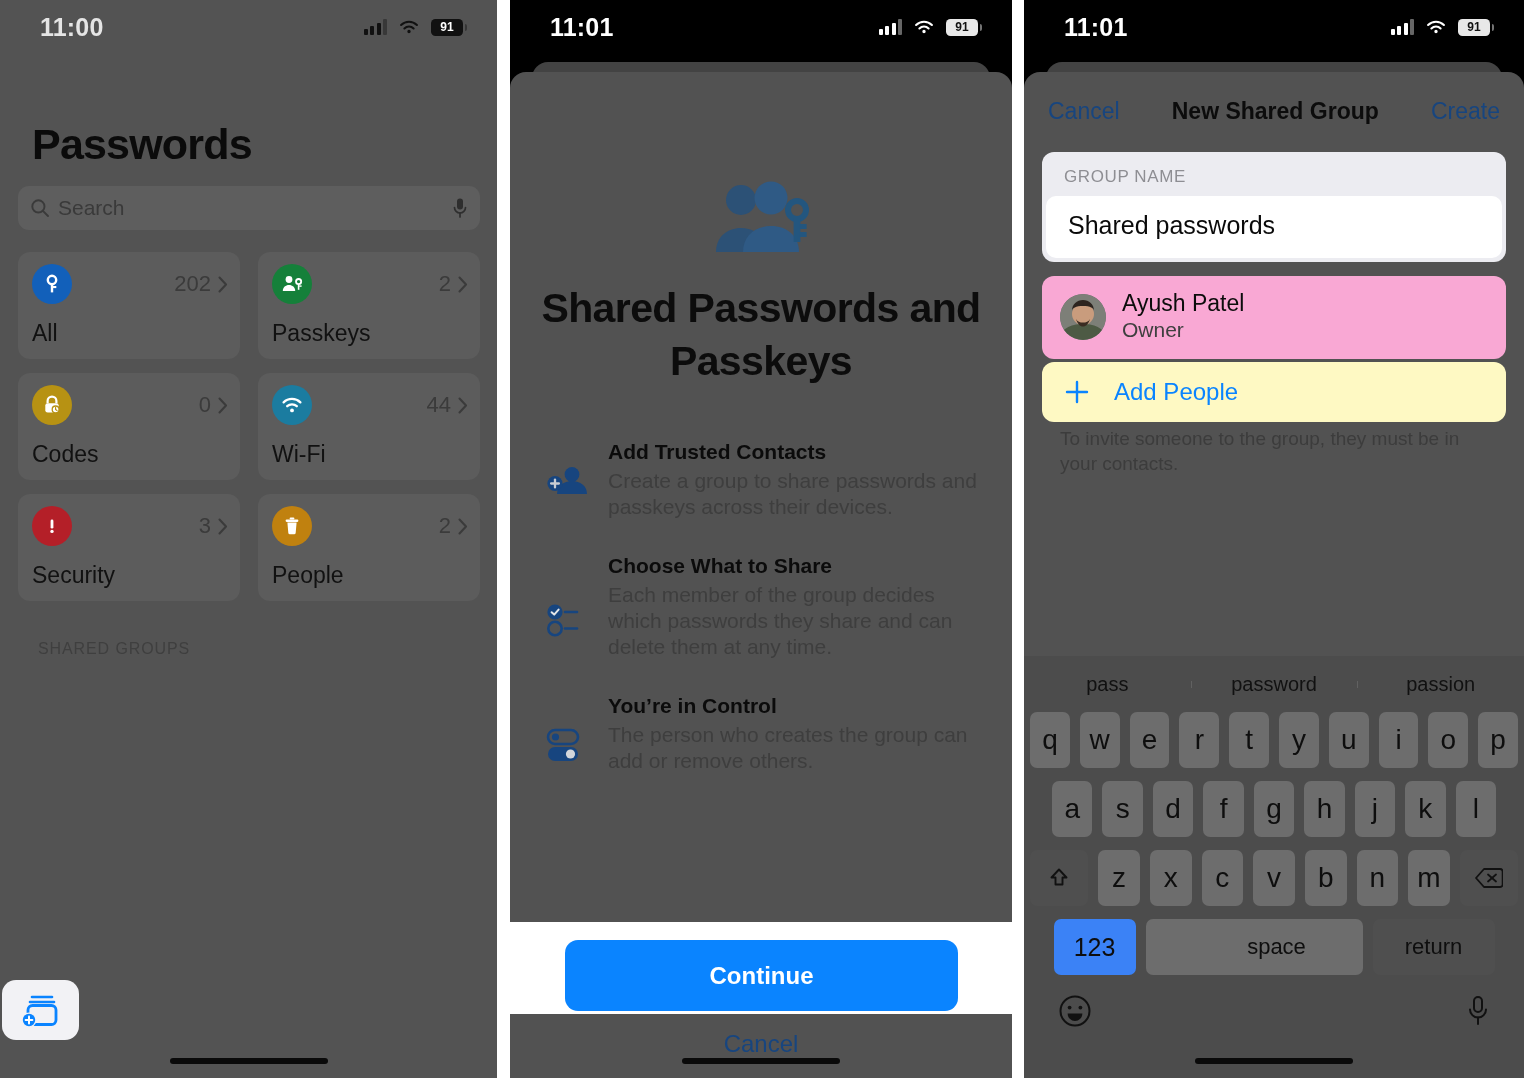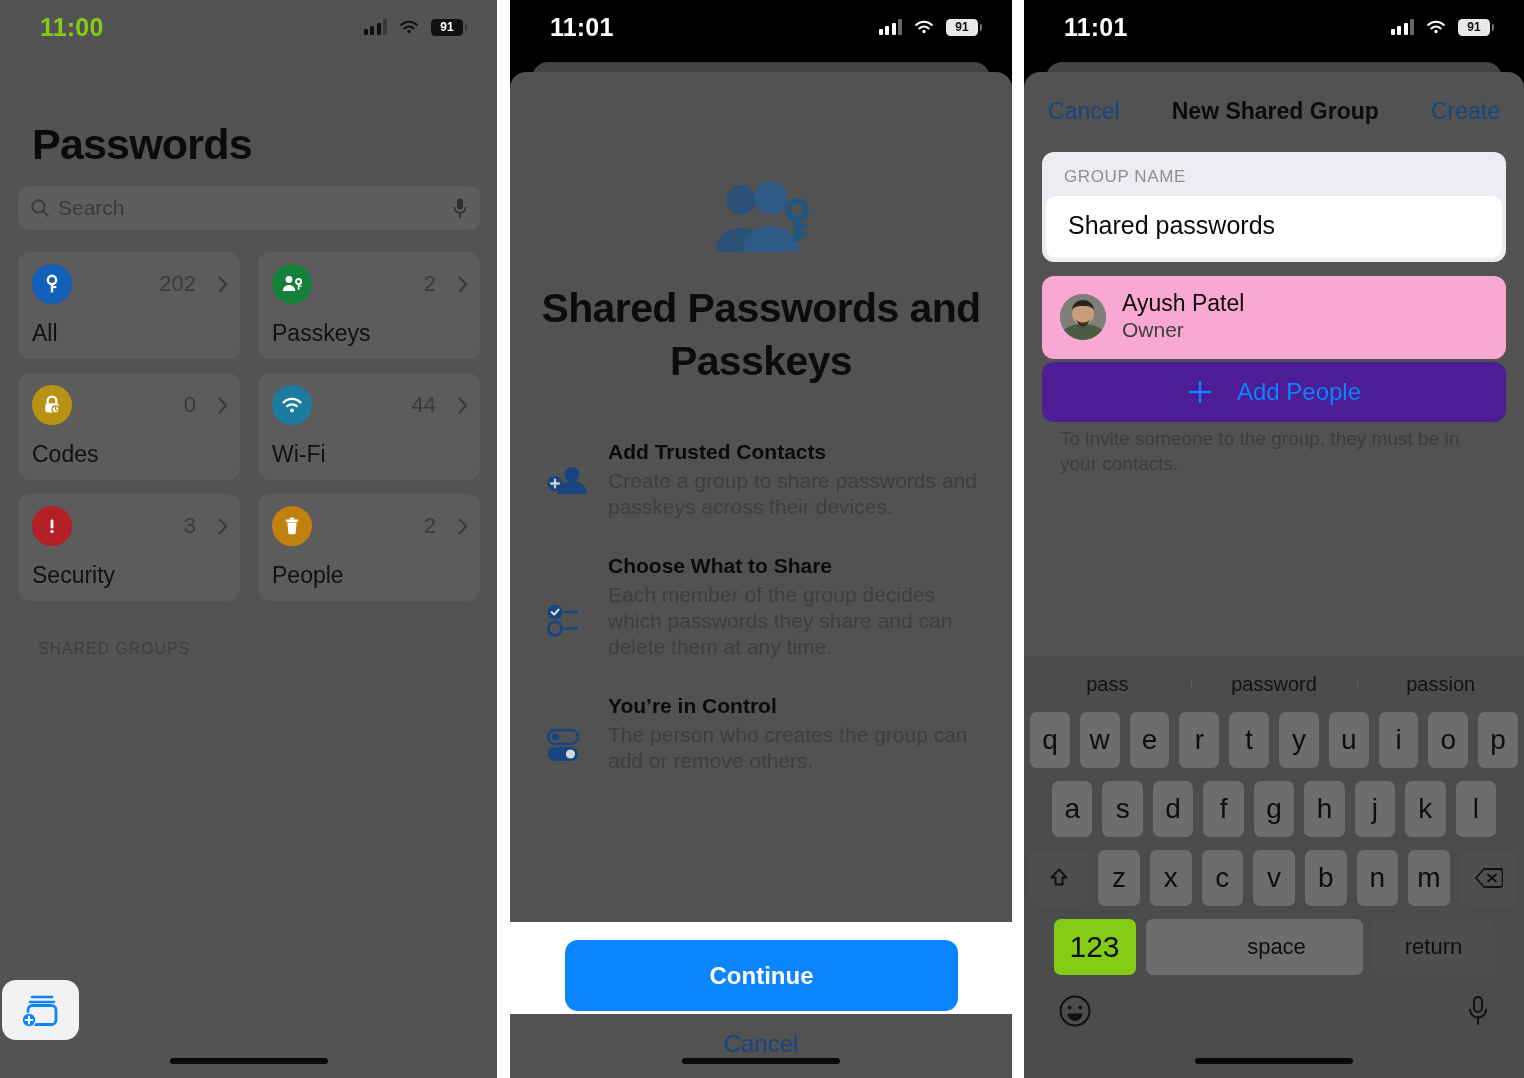--- a/index.html
+++ b/index.html
@@ -33,21 +33,21 @@
   .bars i { width:4px; border-radius:1px; display:block; }
   .bars i:nth-child(1){ height:6px; }
   .bars i:nth-child(2){ height:9px; }
   .bars i:nth-child(3){ height:12px; }
   .bars i:nth-child(4){ height:16px; opacity:.4; }
   .wifi { width:22px; height:16px; position:relative; }
   .batt { width:32px; height:17px; border-radius:4.5px; position:relative; display:flex; align-items:center; justify-content:center; }
   .batt-num { font-size:12px; font-weight:700; }
   .batt-tip { position:absolute; right:-4px; top:5px; width:2px; height:7px; border-radius:0 2px 2px 0; }
 
-  .dark-sb .sb-time, .dark-sb .batt-num { color:#84cc16; }
+  .dark-sb .sb-time, .dark-sb .batt-num { color:#e5e5e5; }
   .dark-sb .bars i { background:#111; }
   .dark-sb .batt { background:#111; }
   .dark-sb .batt-num { color:#fff; }
   .dark-sb .batt-tip { background:rgba(0,0,0,.35); }
 
   .light-sb .sb-time { color:#fff; }
   .light-sb .bars i { background:#fff; }
   .light-sb .batt { background:#e8e8e8; }
   .light-sb .batt-num { color:#111; }
   .light-sb .batt-tip { background:rgba(255,255,255,.45); }
@@ -64,21 +64,21 @@
   .searchbar .mic { margin-left:auto; width:16px; height:22px; }
 
   .grid { position:absolute; left:18px; top:252px; width:462px;
           display:grid; grid-template-columns: 1fr 1fr; gap: 14px 18px; }
   .cat {
     background:#5c5c5c; border-radius:12px; height:107px; padding:12px 12px 0 14px; position:relative;
   }
   .cat-top { display:flex; align-items:center; }
   .cat-ico { width:40px; height:40px; border-radius:50%; display:flex; align-items:center; justify-content:center; flex:none; }
   .cat-ico svg { display:block; }
-  .cat-count { margin-left:auto; font-size:22px; color:#3b3b3b; display:flex; align-items:center; gap:22px; }
+  .cat-count { margin-left:auto; font-size:22px; color:#3b3b3b; display:flex; align-items:center; gap:7px; }
   .chev { width:10px; height:17px; }
   .cat-label { position:absolute; left:14px; bottom:12px; font-size:23px; color:#111; }
 
   .shared-hdr { position:absolute; left:38px; top:640px; font-size:16px; letter-spacing:.9px; color:#3f3f3f; }
 
   .newgroup-btn {
     position:absolute; left:2px; top:980px; width:77px; height:60px;
     background:#f2f2f5; border-radius:14px; display:flex; align-items:center; justify-content:center;
     z-index:9;
   }
@@ -125,37 +125,37 @@
   .gname-label { font-size:17px; color:#8e8e93; letter-spacing:.6px; padding:15px 22px 9px; }
   .gname-input { background:#fff; padding:15px 22px 18px; font-size:25px; color:#0a0a0a; border-radius:10px; margin:0 4px 4px; }
 
   .members { position:absolute; left:18px; right:18px; top:276px; background:#f9a8d4; border-radius:12px; }
   .member { display:flex; align-items:center; padding:14px 18px 16px; }
   .avatar { width:46px; height:46px; border-radius:50%; flex:none; margin-right:16px; overflow:hidden; position:relative;
             background:#6f6f6f; }
   .m-name { font-size:23px; color:#0c0c0c; line-height:27px; }
   .m-role { font-size:21px; color:#3f3f3f; line-height:26px; }
 
-  .addppl { position:absolute; left:18px; right:18px; top:362px; height:60px; background:#4c1d95;
-            border-radius:12px; display:flex; align-items:center; padding:0 22px; z-index:8;justify-content:center; }
+  .addppl { position:absolute; left:18px; right:18px; top:362px; height:60px; background:#fef9c3;
+            border-radius:12px; display:flex; align-items:center; padding:0 22px; z-index:8; }
   .addppl .plus { width:26px; height:26px; margin-right:24px; flex:none; }
   .addppl .ap-label { font-size:24px; color:#0a84ff; }
 
   .hint { position:absolute; left:36px; right:40px; top:426px; font-size:19px; line-height:25px; color:#3c3c3c; }
 
   
   .kb { position:absolute; left:0; right:0; bottom:0; height:422px; background:#4c4c4c; }
   .predict { height:56px; display:flex; align-items:center; }
   .pred { flex:1; text-align:center; font-size:20px; color:#111; position:relative; }
   .pred + .pred::before { content:""; position:absolute; left:0; top:8px; bottom:8px; width:1px; background:rgba(255,255,255,.12); }
   .krow { display:flex; justify-content:center; gap:10px; margin-bottom:13px; padding:0 6px; }
   .key { background:#6d6d6d; border-radius:7px; height:56px; width:53px;
          display:flex; align-items:center; justify-content:center; font-size:28px; color:#0e0e0e; }
   .key.wide { background:#4f4f4f; width:74px; }
-  .key.num { background:#84cc16; width:82px; font-size:30px; }
+  .key.num { background:#3b82f6; width:82px; font-size:25px; }
   .key.space { background:#6d6d6d; width:217px; font-size:22px;padding-left:45px; }
   .key.ret { background:#4f4f4f; width:122px; font-size:22px; }
   .krow2 { padding-left:28px; padding-right:28px; }
   .kbbottom { display:flex; align-items:center; justify-content:space-between; padding: 6px 34px 0; }
   .kbbottom svg { display:block; }
 </style>
 </head>
 <body>
 
 <div class="stage">

